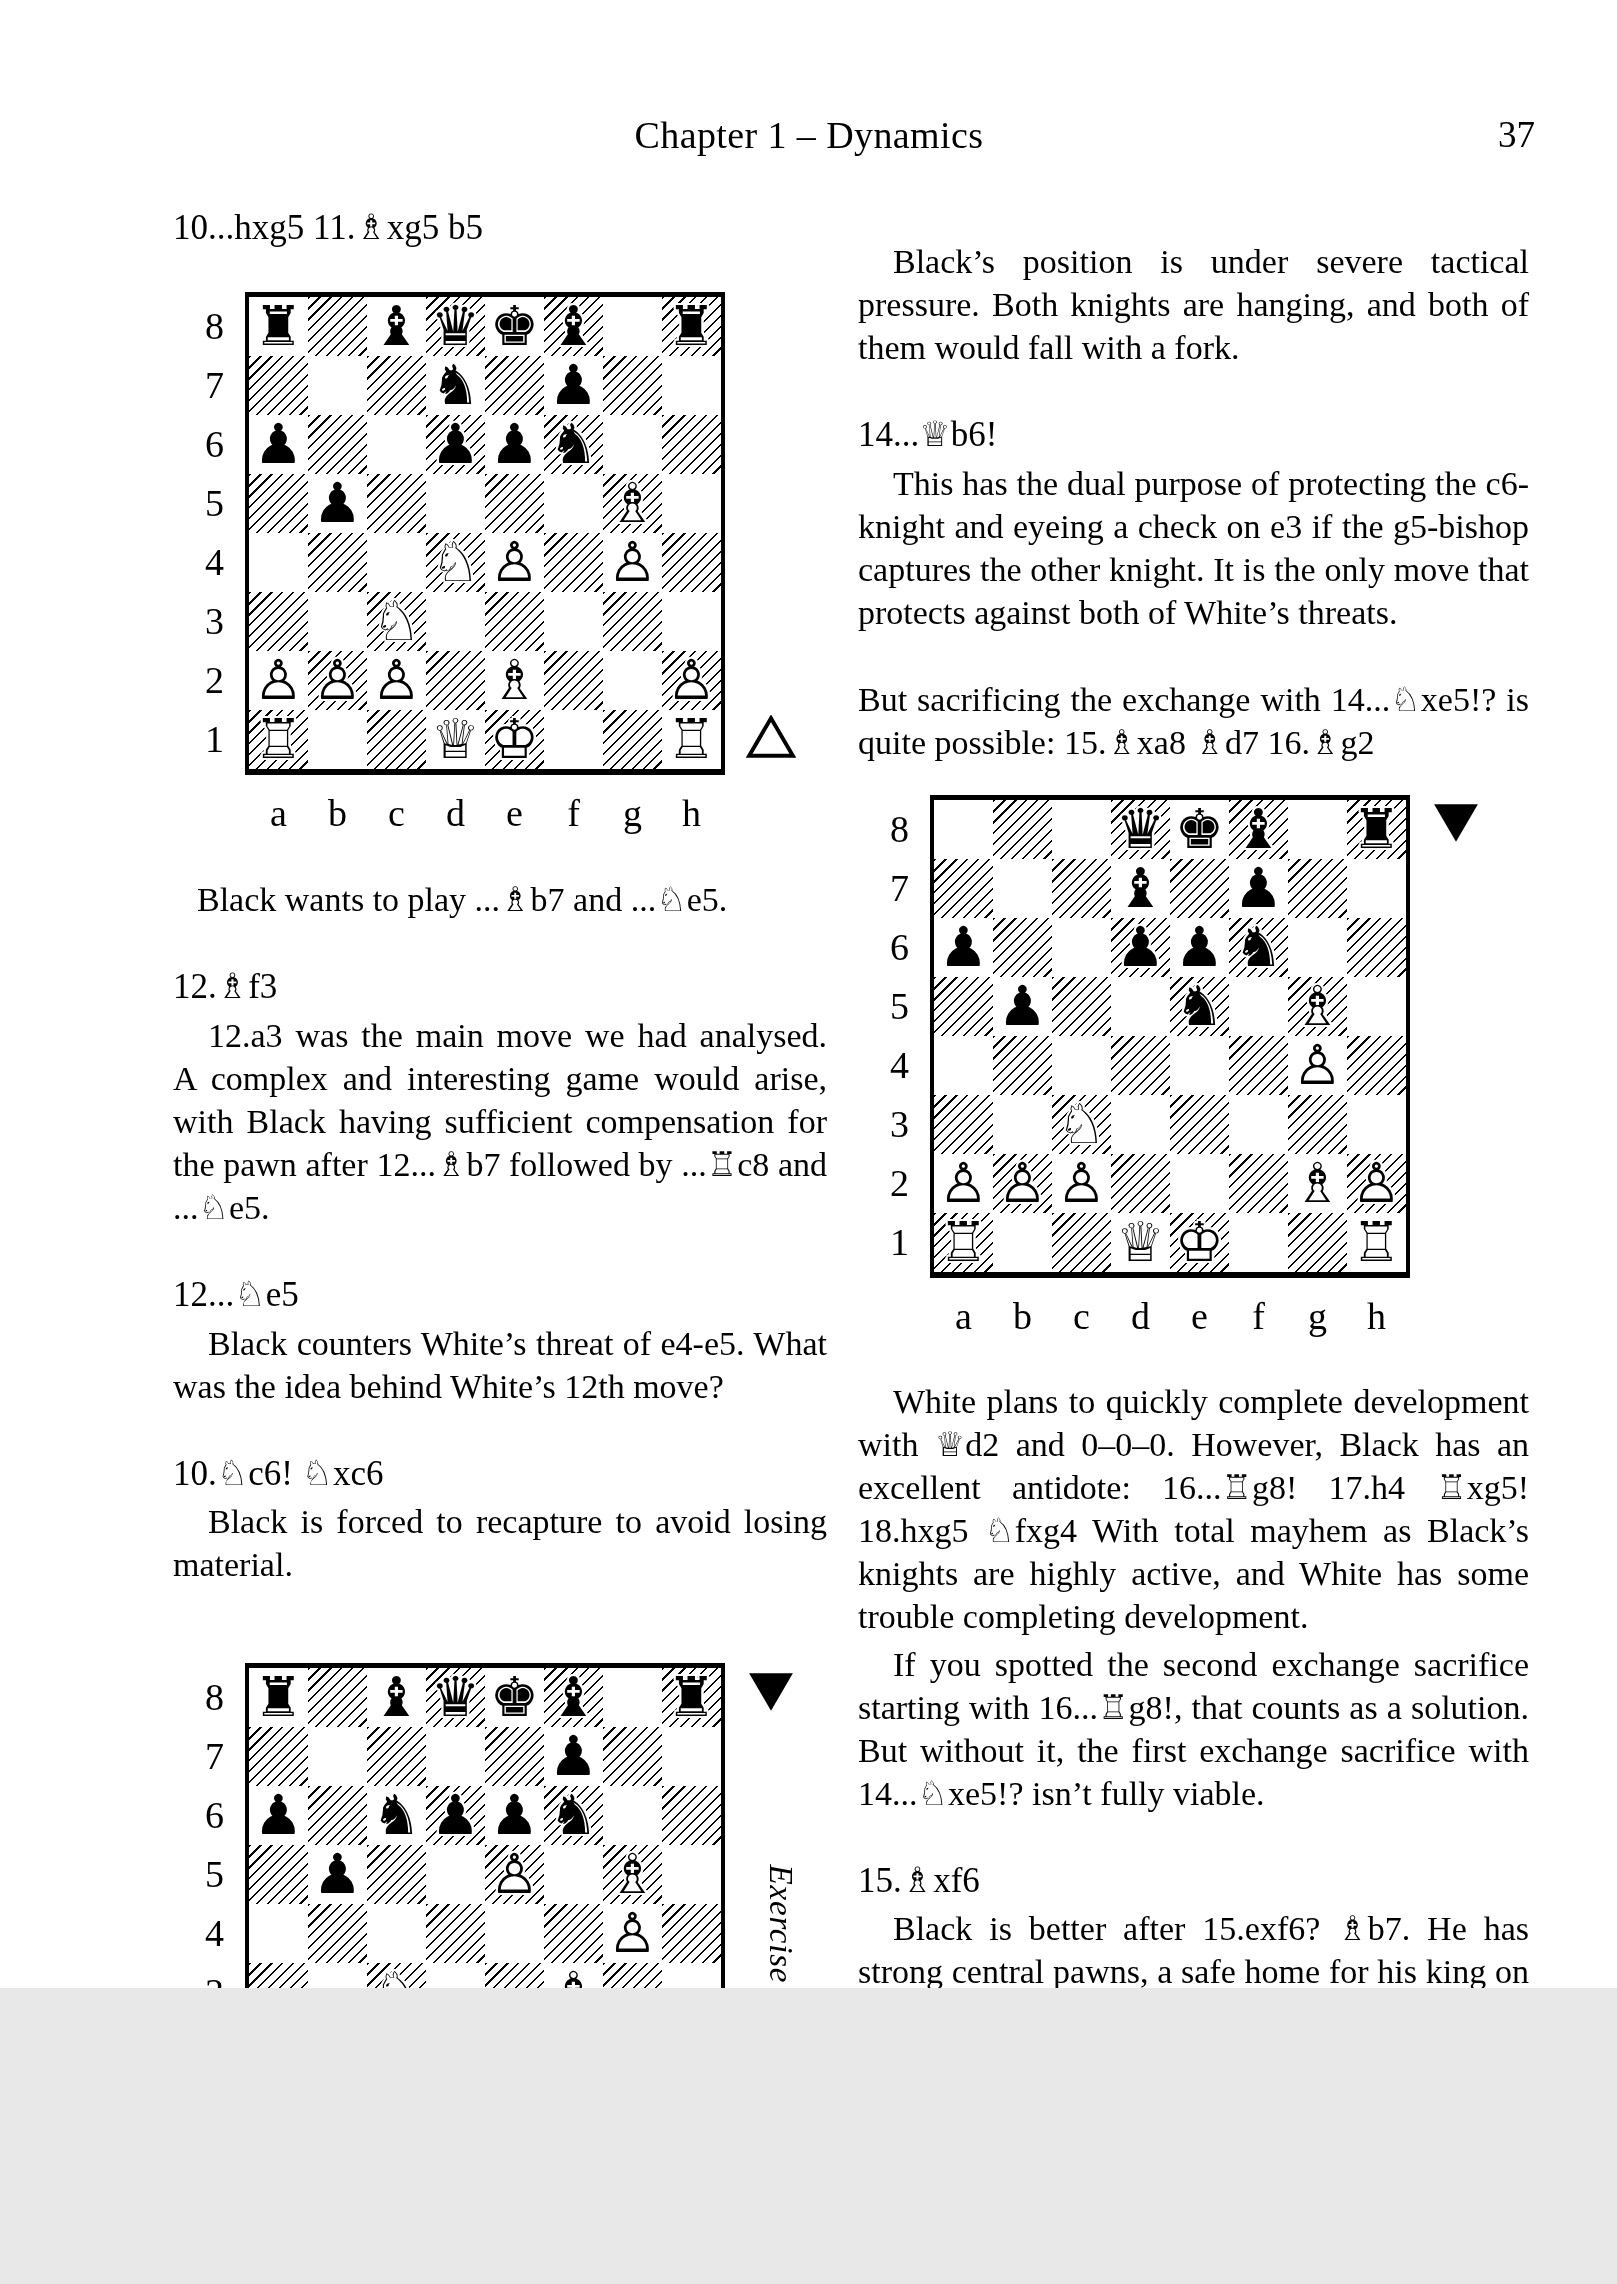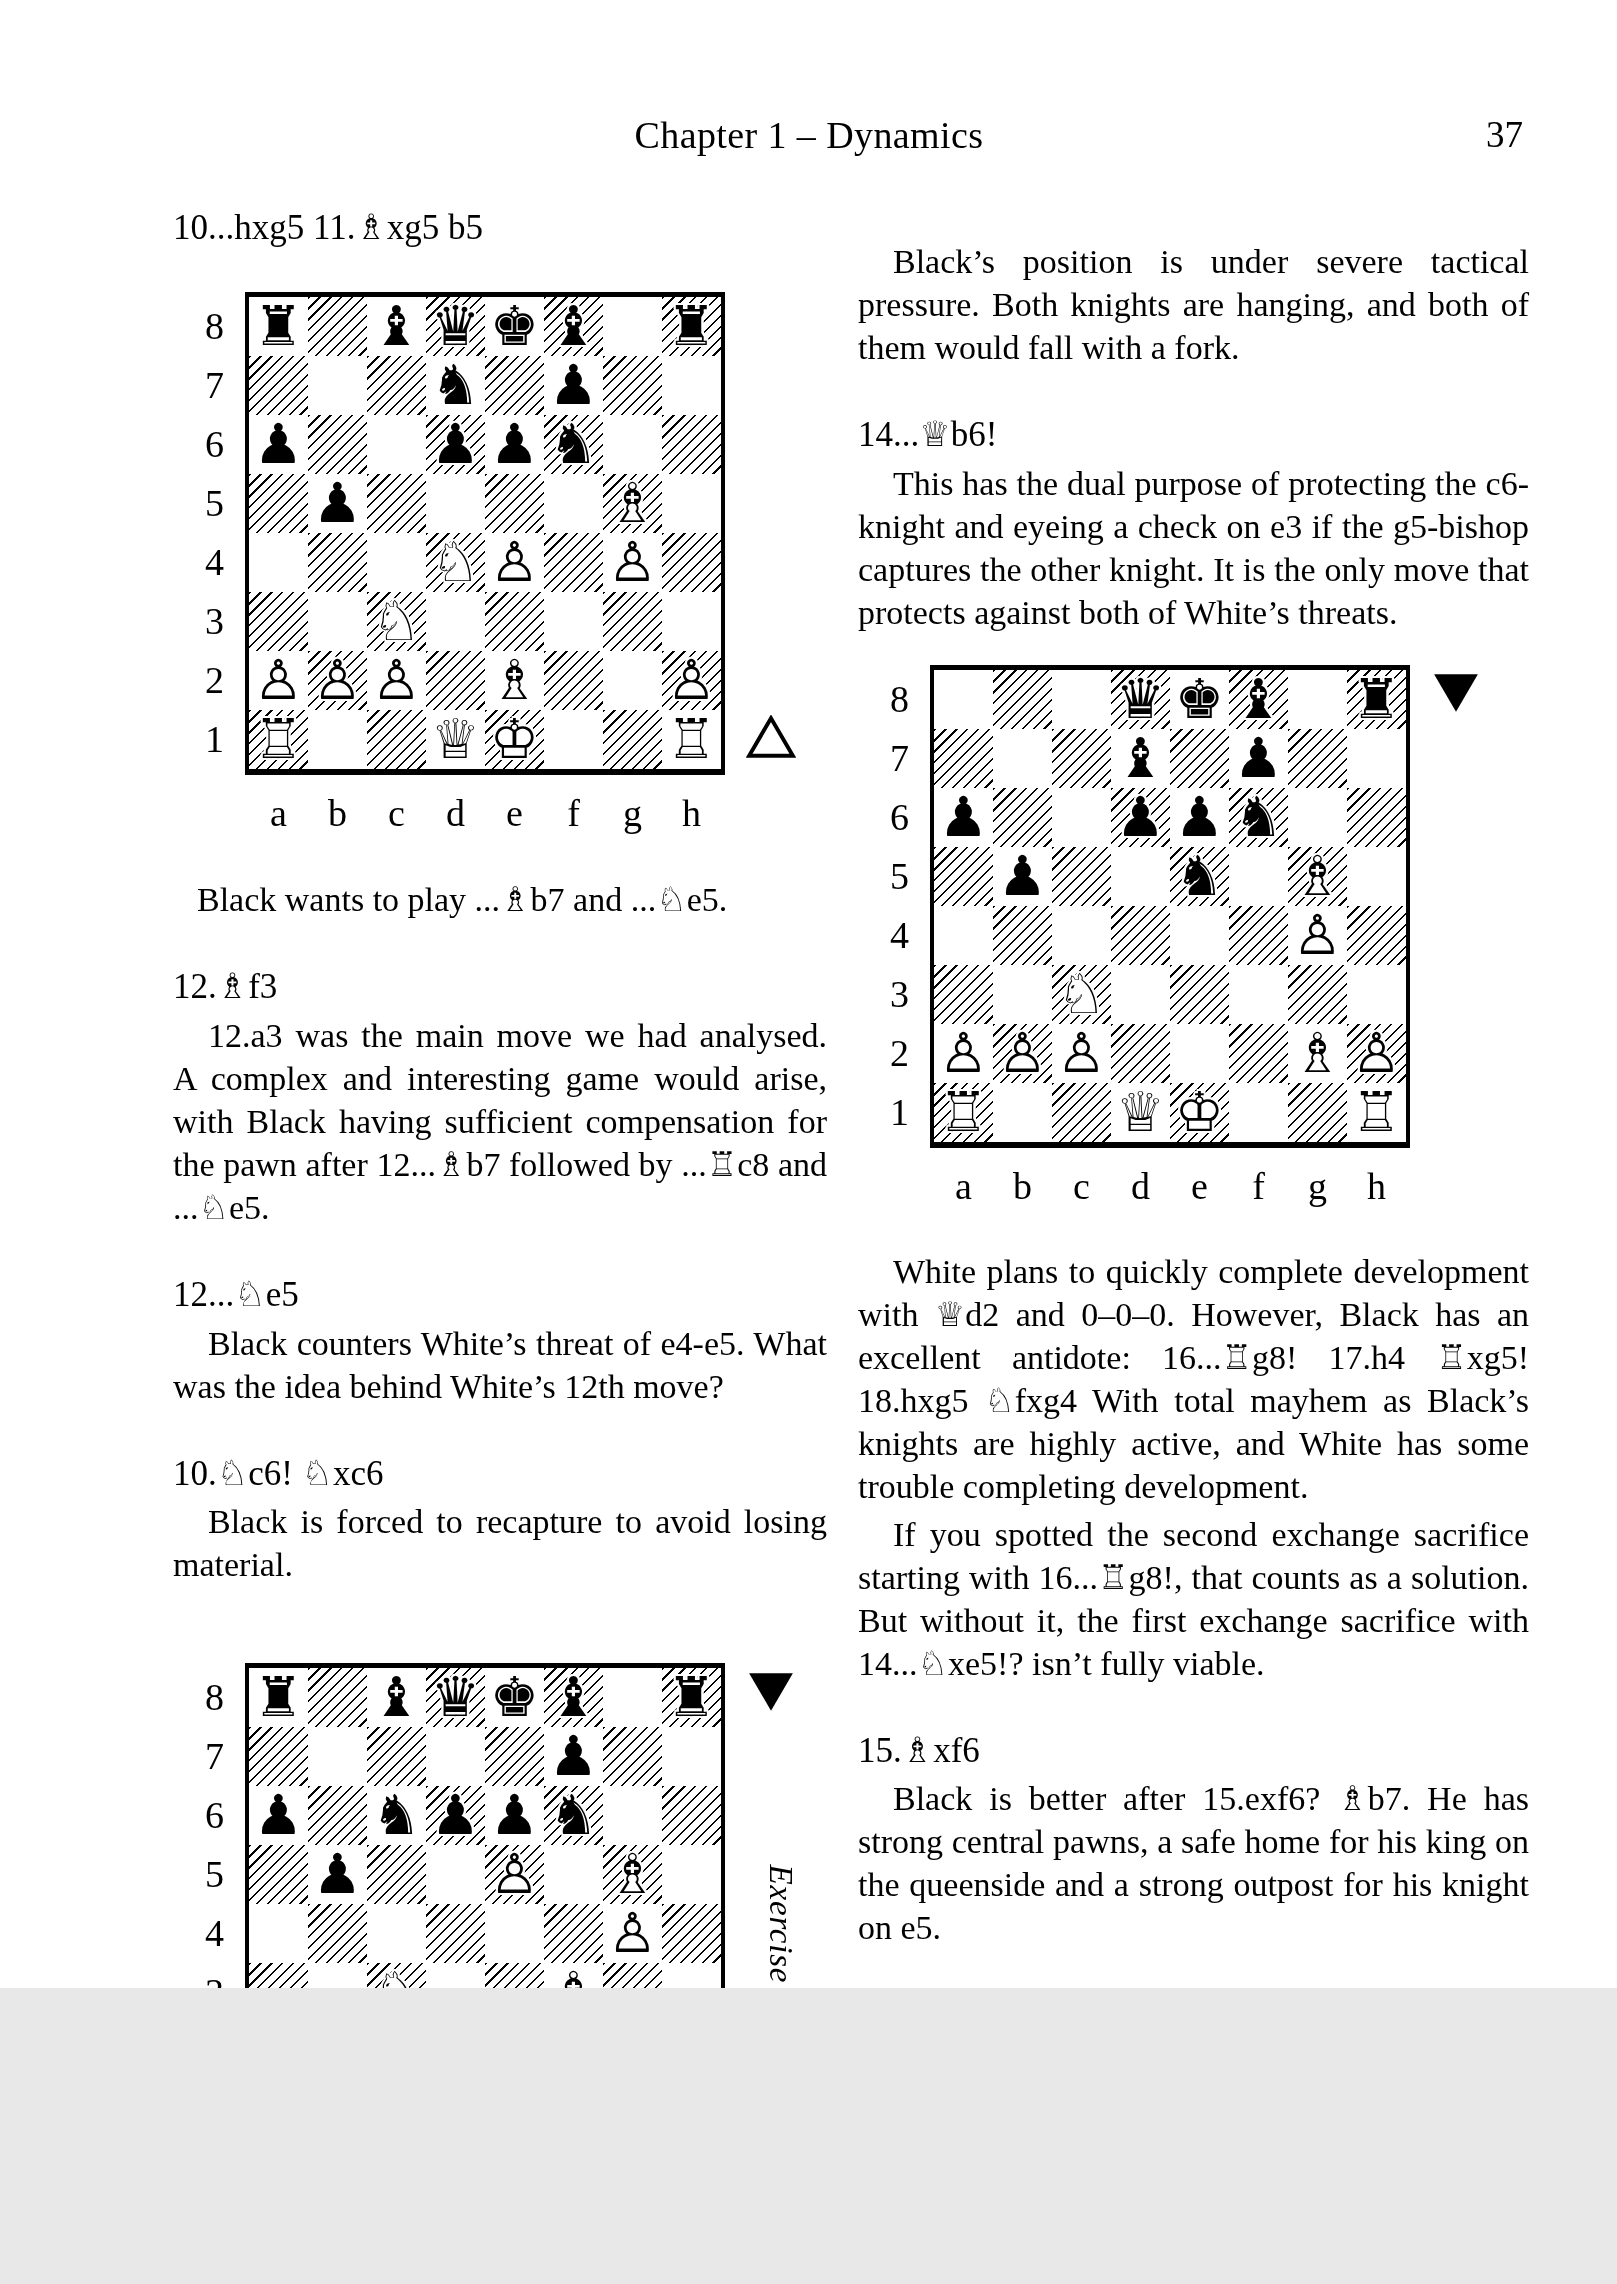--- a/index.html
+++ b/index.html
@@ -9,21 +9,21 @@
     background:#ffffff;color:#000;
     font-family:"Liberation Serif","DejaVu Serif",serif;
     overflow:hidden;
   }
   
   .running-title{
     position:absolute;top:113px;left:0;width:100%;
     text-align:center;font-size:38px;letter-spacing:0.4px;
   }
   .page-number{
-    position:absolute;top:113px;right:95px;font-size:37px;
+    position:absolute;top:113px;right:83px;font-size:37px;
   }
   
   .col{position:absolute;font-size:34px;line-height:43px;}
   .col.left{left:173px;top:206px;width:654px;}
   .col.right{left:858px;top:208px;width:671px;}
   .movehead{font-weight:normal;font-size:35px;margin:0;line-height:44px;}
   .mh-sp{margin-top:44px;}
   p{margin:4.8px 0 0 0;text-align:justify;}
   p.nojust{text-align:left;}
   p.indent{text-indent:35px;}
@@ -561,20 +561,21 @@
     </figure>
   </div>
 
   <div class="col right">
     <p class="indent" style="margin-top:32px">Black’s position is under severe tactical pressure. Both knights are hanging, and both of them would fall with a fork.</p>
 
     <h2 class="movehead mh-sp">14...♕b6!</h2>
     <p class="indent">This has the dual purpose of protecting the c6-knight and eyeing a check on e3 if the g5-bishop captures the other knight. It is the only move that protects against both of White’s threats.</p>
 
 
+    <p class="sp">But sacrificing the exchange with 14...♘xe5!? is quite possible: 15.♗xa8 ♗d7 16.♗g2</p>
 
     <figure class="diagram d3">
       <div class="diag-inner">
         <div class="ranks">
             <div>8</div>
             <div>7</div>
             <div>6</div>
             <div>5</div>
             <div>4</div>
             <div>3</div>

